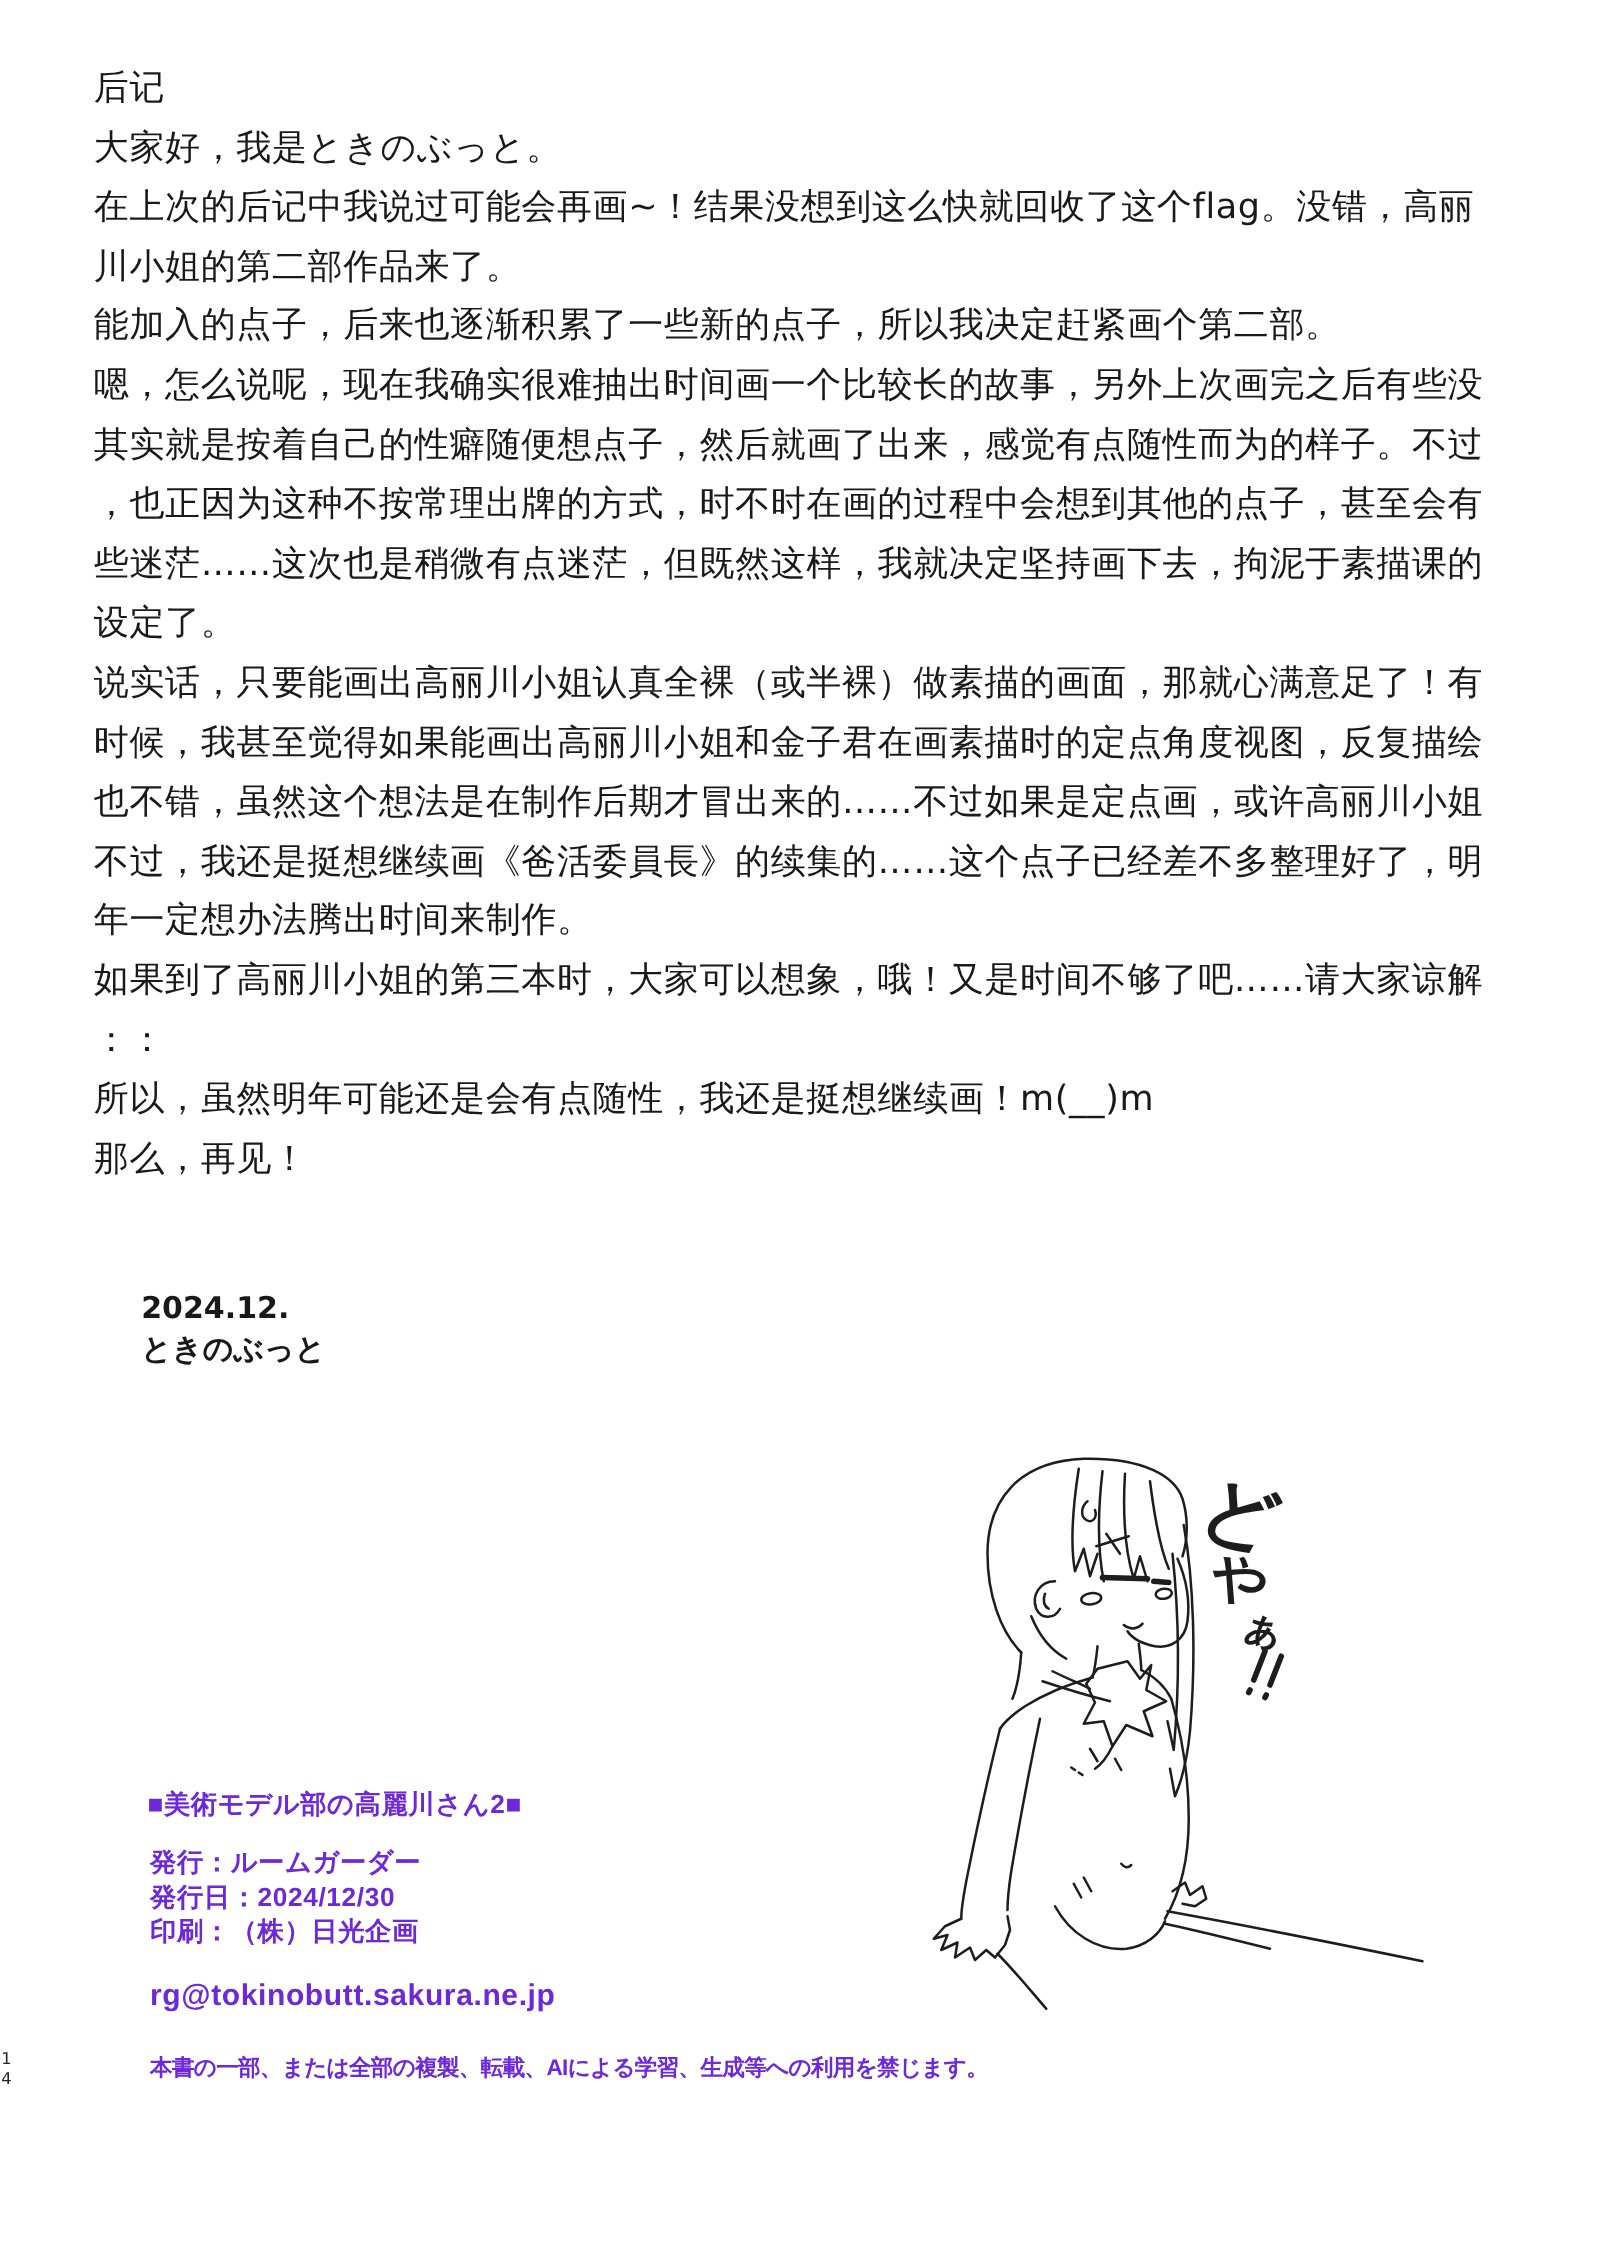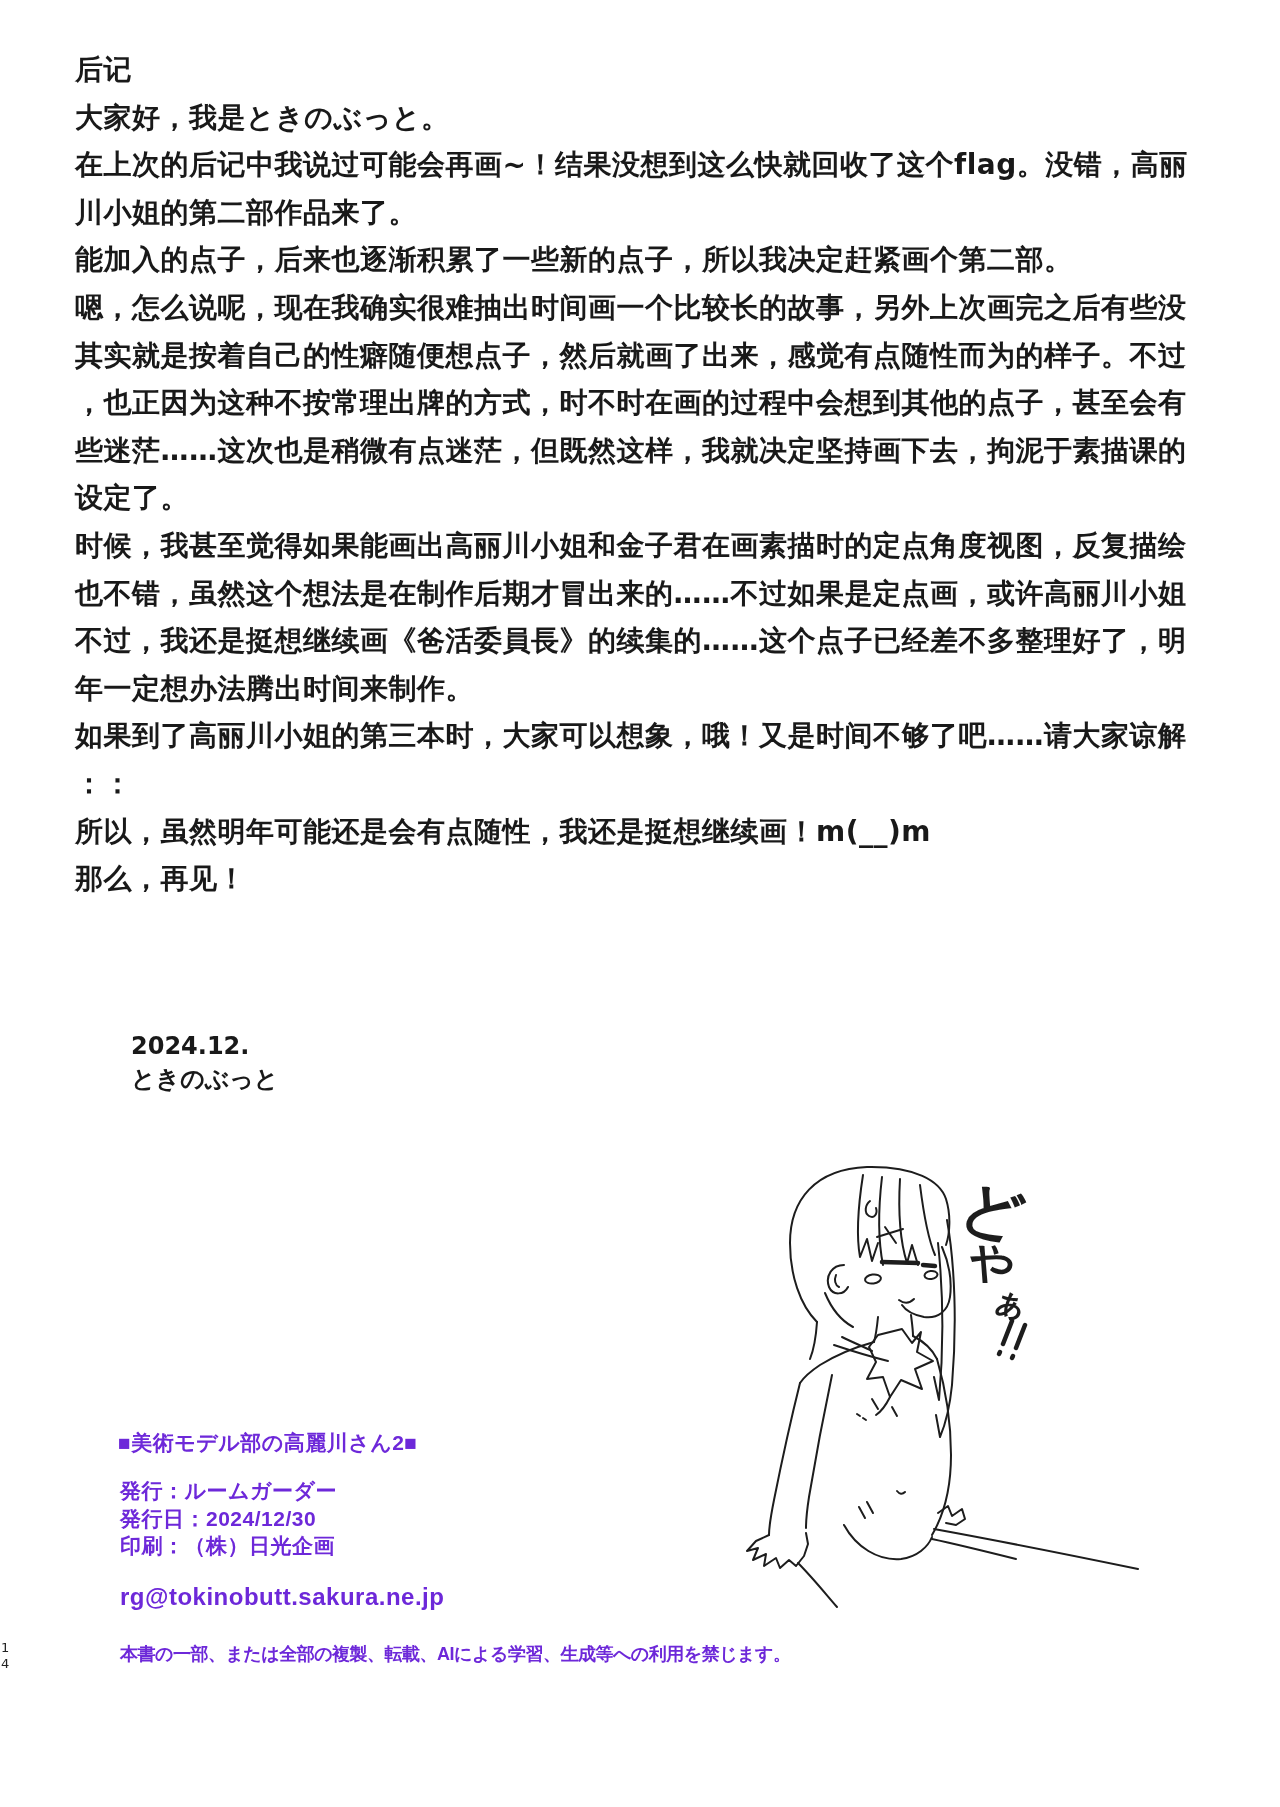--- a/index.html
+++ b/index.html
@@ -12,30 +12,30 @@
     overflow:hidden;
   }
   .page{position:absolute;inset:0;}
 
   
   #afterword{
     position:absolute;left:75px;top:46px;width:1150px;
   }
   .aw-line{
     height:47.6px;line-height:47.6px;
-    font-size:28px;font-weight:700;letter-spacing:0.5px;
+    font-size:28px;font-weight:400;letter-spacing:0.5px;
     white-space:nowrap;color:#191919;
   }
 
   
   #signature{
     position:absolute;left:113px;top:1030px;
     font-size:24px;font-weight:600;color:#191919;
   }
-  #signature .sig-line{line-height:33px;white-space:nowrap;margin-left:18px;}
+  #signature .sig-line{line-height:33px;white-space:nowrap;}
 
   
   #sketch-wrap{
     position:absolute;left:620px;top:985px;width:520px;height:630px;
   }
 
   
   .print{font-family:"Liberation Sans",sans-serif;font-weight:700;color:#6d28d9;}
   #colophon-title{
     position:absolute;left:118px;top:1429px;
@@ -71,20 +71,21 @@
     <div class="aw-line">后记</div>
     <div class="aw-line">大家好，我是ときのぶっと。</div>
     <div class="aw-line">在上次的后记中我说过可能会再画~！结果没想到这么快就回收了这个flag。没错，高丽</div>
     <div class="aw-line">川小姐的第二部作品来了。</div>
     <div class="aw-line">能加入的点子，后来也逐渐积累了一些新的点子，所以我决定赶紧画个第二部。</div>
     <div class="aw-line">嗯，怎么说呢，现在我确实很难抽出时间画一个比较长的故事，另外上次画完之后有些没</div>
     <div class="aw-line">其实就是按着自己的性癖随便想点子，然后就画了出来，感觉有点随性而为的样子。不过</div>
     <div class="aw-line">，也正因为这种不按常理出牌的方式，时不时在画的过程中会想到其他的点子，甚至会有</div>
     <div class="aw-line">些迷茫……这次也是稍微有点迷茫，但既然这样，我就决定坚持画下去，拘泥于素描课的</div>
     <div class="aw-line">设定了。</div>
+    <div class="aw-line">说实话，只要能画出高丽川小姐认真全裸（或半裸）做素描的画面，那就心满意足了！有</div>
     <div class="aw-line">时候，我甚至觉得如果能画出高丽川小姐和金子君在画素描时的定点角度视图，反复描绘</div>
     <div class="aw-line">也不错，虽然这个想法是在制作后期才冒出来的……不过如果是定点画，或许高丽川小姐</div>
     <div class="aw-line">不过，我还是挺想继续画《爸活委員長》的续集的……这个点子已经差不多整理好了，明</div>
     <div class="aw-line">年一定想办法腾出时间来制作。</div>
     <div class="aw-line">如果到了高丽川小姐的第三本时，大家可以想象，哦！又是时间不够了吧……请大家谅解</div>
     <div class="aw-line">：：</div>
     <div class="aw-line">所以，虽然明年可能还是会有点随性，我还是挺想继续画！m(__)m</div>
     <div class="aw-line">那么，再见！</div>
   </div>
 

